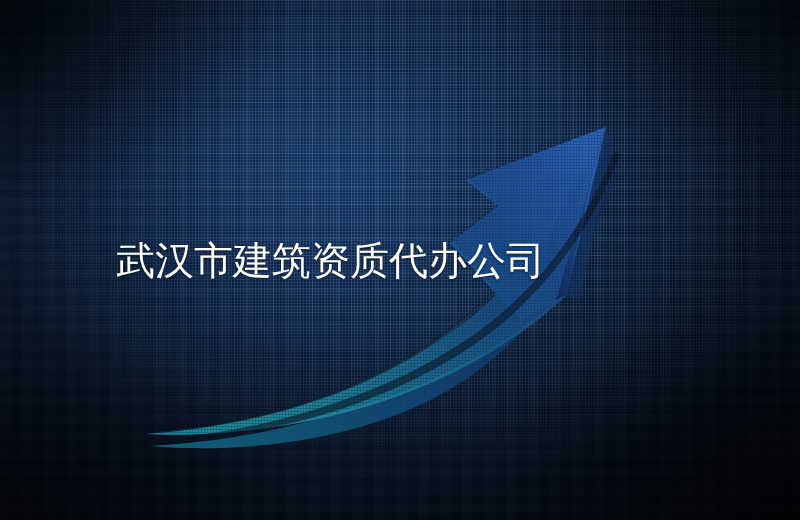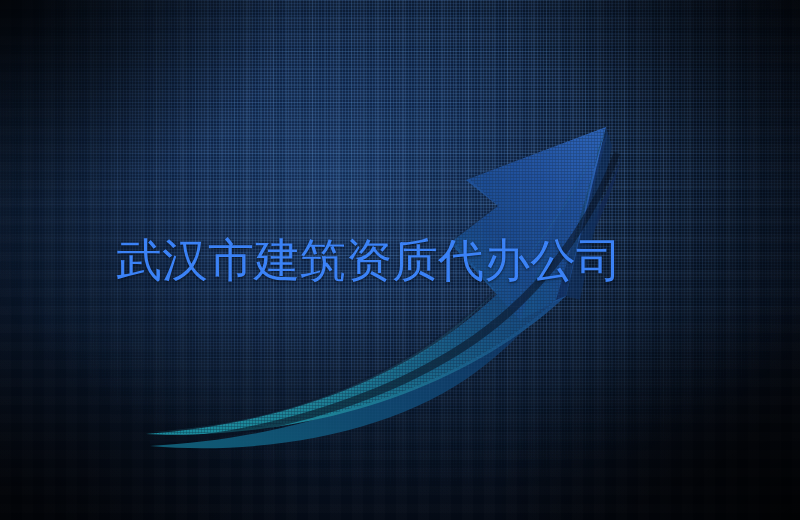--- a/index.html
+++ b/index.html
@@ -86,22 +86,22 @@
     position: absolute;
     left: 0;
     top: 0;
     width: 800px;
     height: 520px;
     display: flex;
     align-items: center;
   }
   .headline {
     margin-left: 116px;
-    color: #3b82f6;
-    font-size: 46px;
+    color: #ffffff;
+    font-size: 39px;
     line-height: 1;
     letter-spacing: 0px;
     font-weight: 400;
     white-space: nowrap;
     text-shadow: 0 1px 3px rgba(0,0,0,0.55);
   }
 </style>
 </head>
 <body>
 

